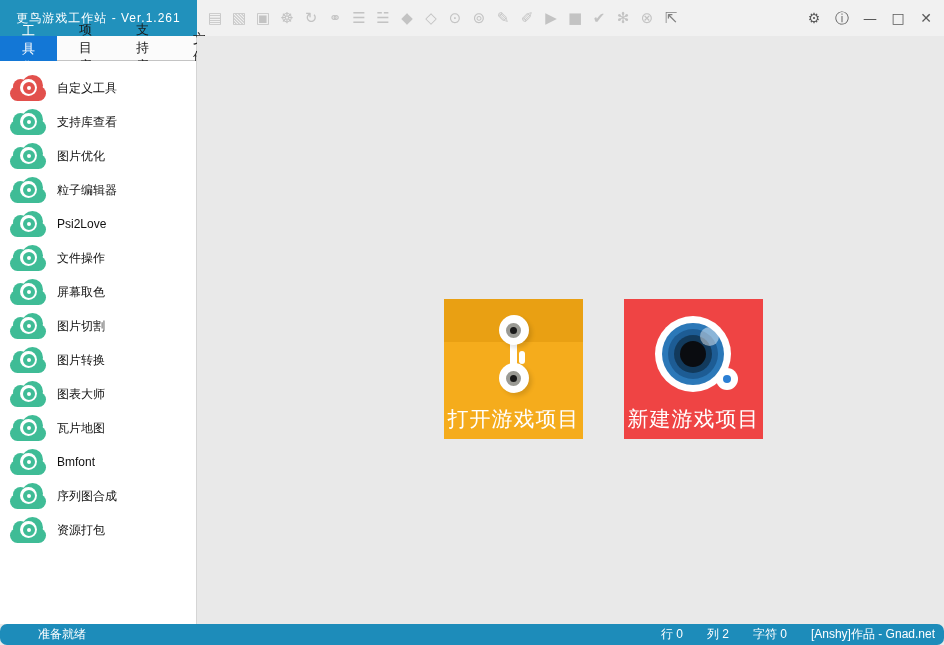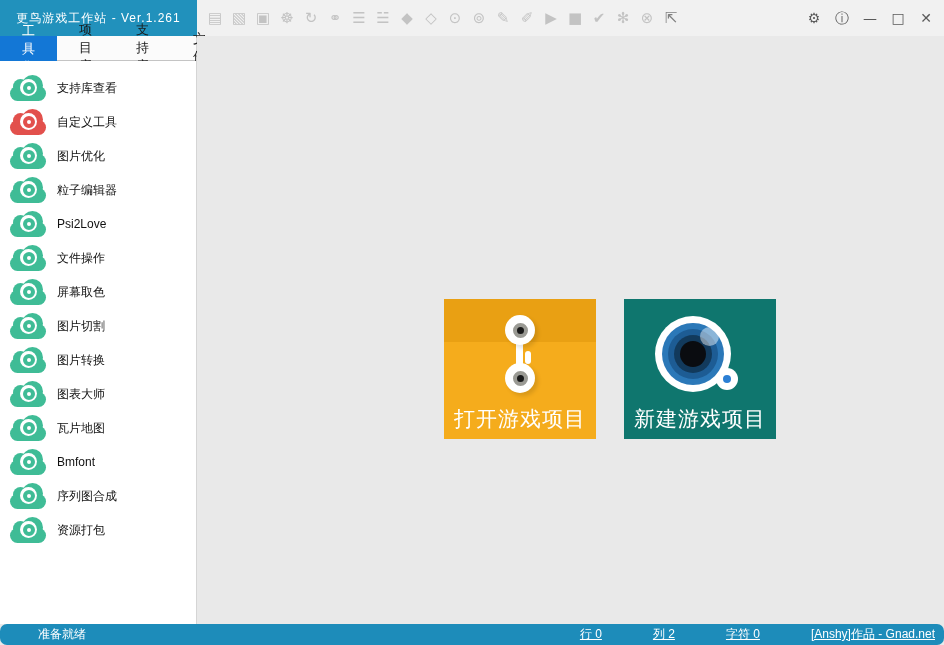--- a/index.html
+++ b/index.html
@@ -52,23 +52,23 @@
     position:absolute; left:11px; top:6px; width:17px; height:17px; border-radius:50%;
     background:#fff; z-index:1; display:flex; align-items:center; justify-content:center;
   }
   .lens::after { content:""; width:4px; height:4px; border-radius:50%; background:#fff; border:4px solid #3fbc96; }
   .cloud[data-color="green"] .cloud-body { background:#3fbc96; }
   .cloud[data-color="green"] .lens::after { border-color:#3fbc96; }
   .cloud[data-color="red"] .cloud-body { background:#e2504c; }
   .cloud[data-color="red"] .lens::after { border-color:#e2504c; }
   
   .main { position:absolute; left:197px; top:36px; right:0; bottom:21px; background:#e9e9e9; }
-  .tile { position:absolute; top:263px; width:152px; height:140px; color:#fff; cursor:pointer; }
+  .tile { position:absolute; top:263px; width:139px; height:140px; color:#fff; cursor:pointer; }
   .tile-open { left:247px; background:linear-gradient(to bottom,#e9a013 0,#e9a013 43px,#f5ac1c 43px,#f5ac1c 100%); }
-  .tile-new  { left:427px; background:#0f766e; }
+  .tile-new  { left:427px; background:#ef4444; }
   .tile-label { position:absolute; bottom:6px; width:100%; text-align:center; font-size:21px; letter-spacing:1px; }
   
   .rings { position:absolute; left:50%; top:16px; transform:translateX(-50%); width:40px; height:78px; }
   .ring-line { position:absolute; left:16px; top:14px; width:7px; height:50px; background:#fff; border-radius:4px; }
   .curl { position:absolute; left:25px; top:36px; width:6px; height:13px; background:#fff; border-radius:3px; }
   .eyelet {
     position:absolute; width:30px; height:30px; background:#fff; border-radius:50%;
     display:flex; align-items:center; justify-content:center; box-shadow:3px 3px 4px rgba(0,0,0,0.12);
   }
   .eyelet::after { content:""; width:7px; height:7px; border-radius:50%; background:#1a1a1a; border:4px solid #9a9a94; }
@@ -87,21 +87,21 @@
     display:flex; align-items:center; justify-content:center;
   }
   .satellite::after { content:""; width:8px; height:8px; border-radius:50%; background:#2b7fd4; }
   
   .statusbar {
     position:absolute; left:0; right:0; bottom:0; height:21px; background:#1d8cba;
     color:#fff; font-size:12px; display:flex; align-items:center;border-radius:7px;
   }
   .status-ready { margin-left:38px; }
   .status-right { margin-left:auto; display:flex; margin-right:9px; }
-  .status-field { margin-left:51px;text-decoration:underline; }
+  .status-field { margin-left:24px; }
 </style>
 </head>
 <body>
 
 <div class="titlebar-left">
   <span>更鸟游戏工作站 - Ver.1.261</span>
 </div>
 
 <div class="topbar">
   <div class="toolbar">
@@ -137,32 +137,32 @@
 
 <div class="tabs">
   <div class="tab active">工具集</div>
   <div class="tab">项目库</div>
   <div class="tab">支持库</div>
   <div class="tab">文件</div>
 </div>
 
 <div class="sidebar">
   <div class="side-item">
+    <span class="cloud" data-color="red">
+        <span class="cloud-body"></span>
+        <span class="lens"></span>
+      </span>
+    <span class="side-label">自定义工具</span>
+  </div>
+  <div class="side-item">
     <span class="cloud" data-color="green">
         <span class="cloud-body"></span>
         <span class="lens"></span>
       </span>
     <span class="side-label">支持库查看</span>
-  </div>
-  <div class="side-item">
-    <span class="cloud" data-color="red">
-        <span class="cloud-body"></span>
-        <span class="lens"></span>
-      </span>
-    <span class="side-label">自定义工具</span>
   </div>
   <div class="side-item">
     <span class="cloud" data-color="green">
         <span class="cloud-body"></span>
         <span class="lens"></span>
       </span>
     <span class="side-label">图片优化</span>
   </div>
   <div class="side-item">
     <span class="cloud" data-color="green">

